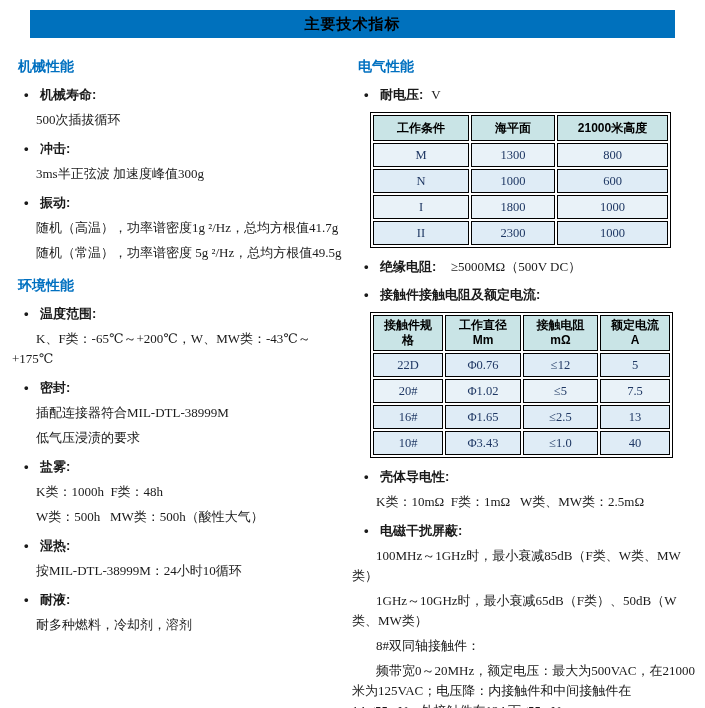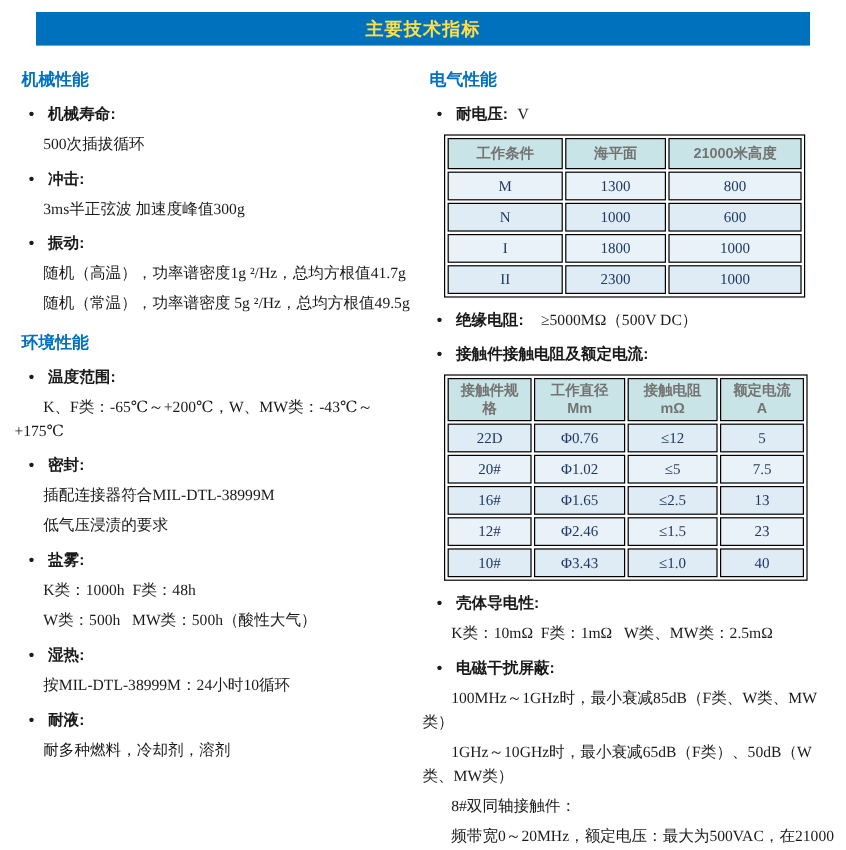--- a/index.html
+++ b/index.html
@@ -10,21 +10,21 @@
     background: #fff;
     font-family: "Liberation Serif", "DejaVu Serif", serif;
     font-size: 13px;
     color: #1a1a1a;
     overflow: hidden;
   }
   .titlebar {
     margin: 10px 30px 0 30px;
     height: 28px;
     background: var(--title-bar-bg, #0071bd);
-    color: #fde047;
+    color: #000000;
     font-family: "Liberation Sans", "DejaVu Sans", sans-serif;
     font-weight: bold;
     font-size: 15px;
     display: flex;
     align-items: center;
     justify-content: center;
     letter-spacing: 1px;
   }
   .columns {
     display: flex;
@@ -71,21 +71,21 @@
     margin: 8px 0 10px 18px;
     text-align: center;
     background: #fff;
   }
   table.spec-table th, table.spec-table td {
     border: 1px solid #000;
     padding: 2px 3px;
   }
   table.spec-table th {
     background: var(--table-header-bg, #c9e4e6);
-    color: #737373;
+    color: #000000;
     font-family: "Liberation Sans", "DejaVu Sans", sans-serif;
     font-weight: bold;
     font-size: 12px;
     white-space: pre-line;
     line-height: 15px;
     height: 20px;
   }
   table.spec-table td {
     background: var(--table-row-bg, #e9f2f8);
     color: var(--table-text, #1f3864);
@@ -256,26 +256,20 @@
           <td>Φ1.02</td>
           <td>≤5</td>
           <td>7.5</td>
         </tr>
         <tr class="alt">
           <td>16#</td>
           <td>Φ1.65</td>
           <td>≤2.5</td>
           <td>13</td>
         </tr>
-        <tr>
-          <td>12#</td>
-          <td>Φ2.46</td>
-          <td>≤1.5</td>
-          <td>23</td>
-        </tr>
         <tr class="alt">
           <td>10#</td>
           <td>Φ3.43</td>
           <td>≤1.0</td>
           <td>40</td>
         </tr>
       </tbody>
         </table>
 
       <div>

